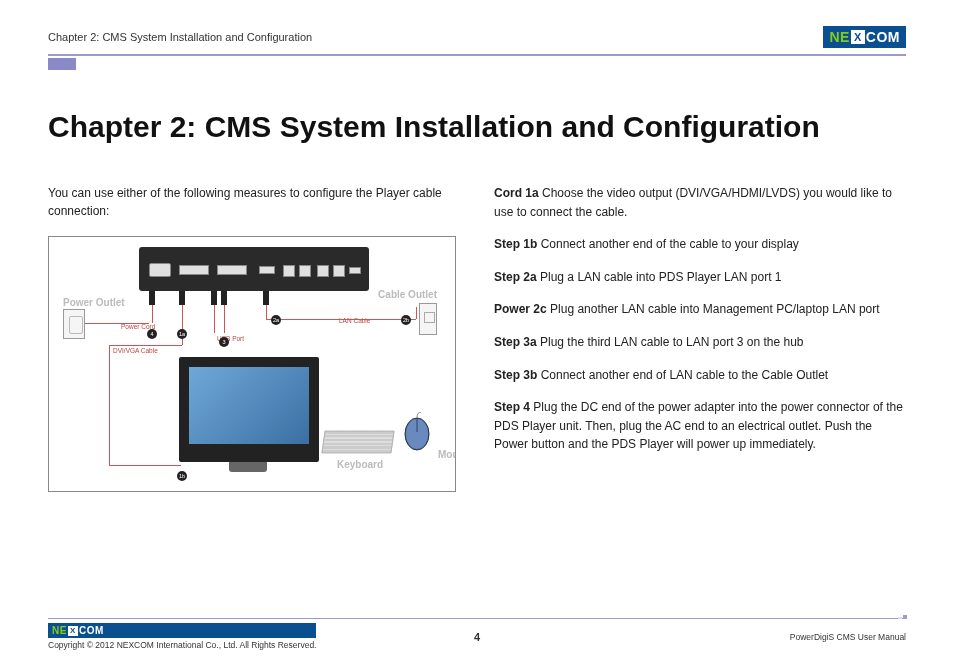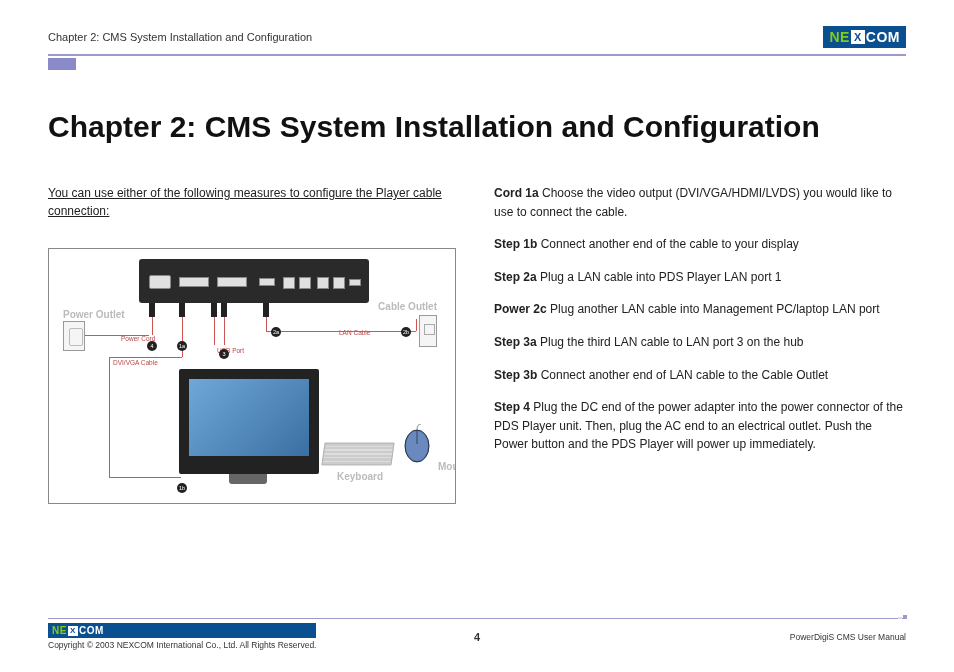--- a/index.html
+++ b/index.html
@@ -70,22 +70,21 @@
   .col-left { width: 410px; }
   .col-right { flex: 1; font-size: 12px; line-height: 1.55; }
   .section-title {
     font-size: 16px;
     font-weight: bold;
     margin-bottom: 8px;
   }
   .intro {
     font-size: 12px;
     line-height: 1.5;
-    margin-bottom: 28px;
-    text-decoration: underline;
+    margin-bottom: 16px;
   }
   .diagram {
     border: 1px solid #888;
     width: 408px;
     height: 256px;
     position: relative;
     background: #fff;
     overflow: hidden;
   }
   .dlabel {
@@ -317,17 +316,17 @@
 
 <div class="footer">
   <div class="footer-endcap"></div>
   <div class="footer-endcap2"></div>
   <div>
     <div class="logo">
       <span class="green">NE</span>
         <span class="x">X</span>
         <span>COM</span>
     </div>
-    <div>Copyright © 2003 NEXCOM International Co., Ltd. All Rights Reserved.</div>
+    <div>Copyright © 2012 NEXCOM International Co., Ltd. All Rights Reserved.</div>
   </div>
   <div class="page-num">4</div>
   <div>PowerDigiS CMS User Manual</div>
 </div>
 
 </body></html>

